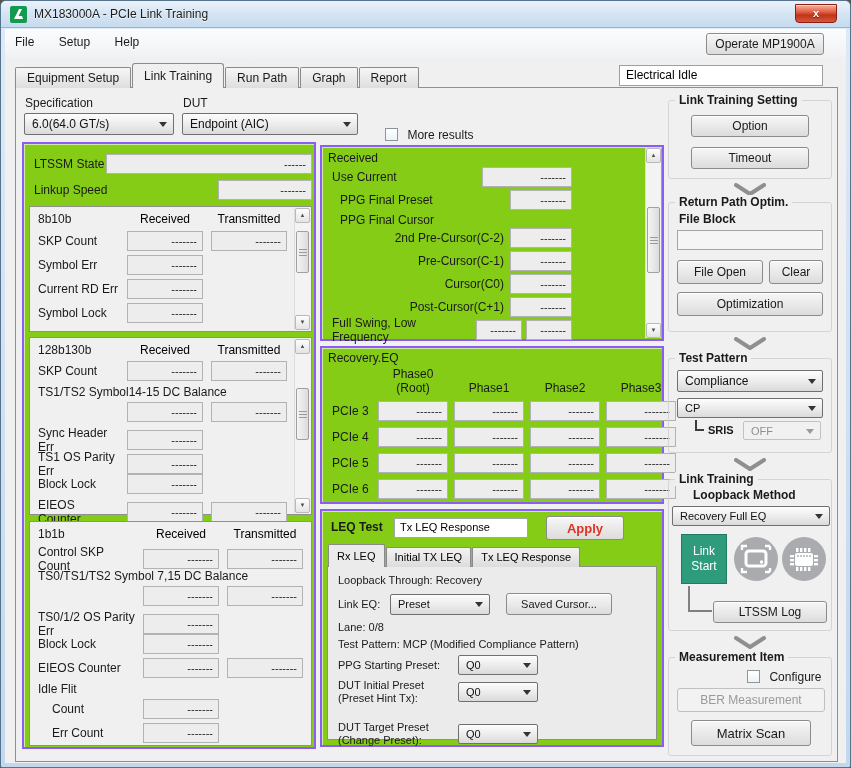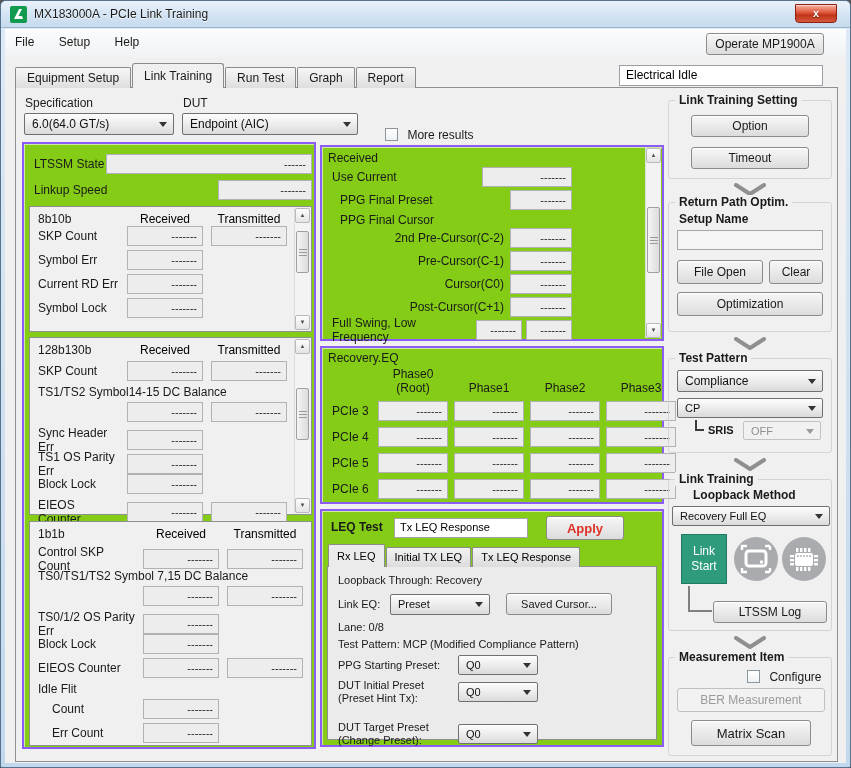--- a/index.html
+++ b/index.html
@@ -146,21 +146,21 @@
     <div class="menubar">
       <span class="menu-item">File</span>
       <span class="menu-item">Setup</span>
       <span class="menu-item">Help</span>
       <div class="btn operate-btn">Operate MP1900A</div>
     </div>
 
     <div class="tabrow">
       <div class="tab">Equipment Setup</div>
       <div class="tab active">Link Training</div>
-      <div class="tab">Run Test</div>
+      <div class="tab">Run Path</div>
       <div class="tab">Graph</div>
       <div class="tab">Report</div>
     </div>
     <div class="status-field">Electrical Idle</div>
 
     <div class="page">
 
       <span class="lbl12" style="position:absolute;left:9px;top:8px;">Specification</span>
       <div class="dd" style="position:absolute;left:8px;top:25px;width:150px;height:22px;">
         <span>6.0(64.0 GT/s)</span>
@@ -176,21 +176,21 @@
         <span class="lbl12" style="margin-left:5px;">More results</span>
       </span>
 
       <div class="panel" style="left:6px;top:54px;width:294px;height:607px;">
         <span class="lbl12" style="position:absolute;left:10px;top:13px;">LTSSM State</span>
         <span class="field" style="position:absolute;left:82px;top:10px;width:206px;">------</span>
         <span class="lbl12" style="position:absolute;left:10px;top:39px;">Linkup Speed</span>
         <span class="field" style="position:absolute;left:194px;top:36px;width:94px;">-------</span>
 
         <div class="subpanel" style="left:5px;top:62px;width:283px;height:126px;padding:5px 24px 0 8px;">
-          <div class="g3" style="">
+          <div class="g3" style="margin-bottom:5px;">
             <span class="lbl12">8b10b</span>
             <span class="hdr">Received</span>
             <span class="hdr">Transmitted</span>
           </div>
           <div class="g3 row20">
             <span class="lbl12">SKP Count</span>
             <span class="field">-------</span>
             <span class="field">-------</span>
           </div>
           <div class="g3 row20">
@@ -442,21 +442,21 @@
         <span class="grp-legend">Link Training Setting</span>
         <div class="btn" style="position:absolute;left:22px;top:14px;width:118px;height:22px;">Option</div>
         <div class="btn" style="position:absolute;left:22px;top:46px;width:118px;height:22px;">Timeout</div>
       </div>
       <svg class="chev" style="left:717px;top:95px;" viewBox="0 0 34 14">
           <path d="M3 2 L17 11 L31 2" fill="none" stroke="#8f8f8f" stroke-width="4" stroke-linecap="round" stroke-linejoin="round"></path>
         </svg>
 
       <div class="grp" style="left:652px;top:114px;width:164px;height:130px;">
         <span class="grp-legend">Return Path Optim.</span>
-        <span class="lbl12" style="position:absolute;left:10px;top:9px;font-weight:bold;">Setup Name</span>
+        <span class="lbl12" style="position:absolute;left:10px;top:9px;font-weight:bold;">File Block</span>
         <span class="tf" style="position:absolute;left:8px;top:27px;width:146px;height:20px;background:#f5f5f5;"></span>
         <div class="btn" style="position:absolute;left:8px;top:57px;width:86px;height:24px;">File Open</div>
         <div class="btn" style="position:absolute;left:100px;top:57px;width:54px;height:24px;">Clear</div>
         <div class="btn" style="position:absolute;left:8px;top:89px;width:146px;height:24px;">Optimization</div>
       </div>
       <svg class="chev" style="left:717px;top:249px;" viewBox="0 0 34 14">
           <path d="M3 2 L17 11 L31 2" fill="none" stroke="#8f8f8f" stroke-width="4" stroke-linecap="round" stroke-linejoin="round"></path>
         </svg>
 
       <div class="grp" style="left:652px;top:270px;width:164px;height:95px;">

